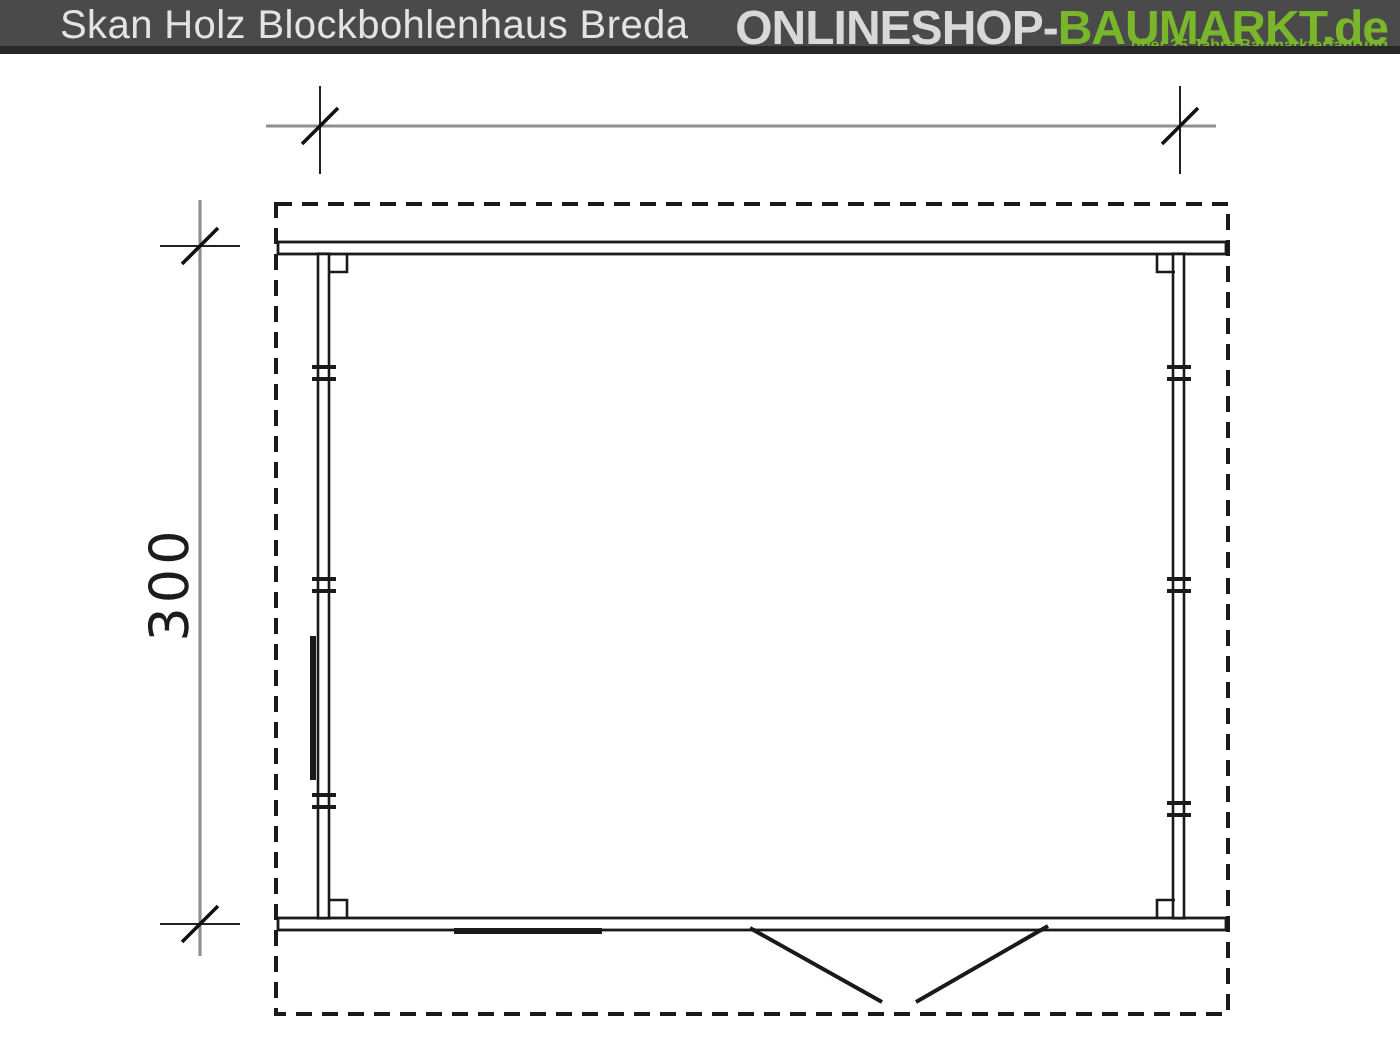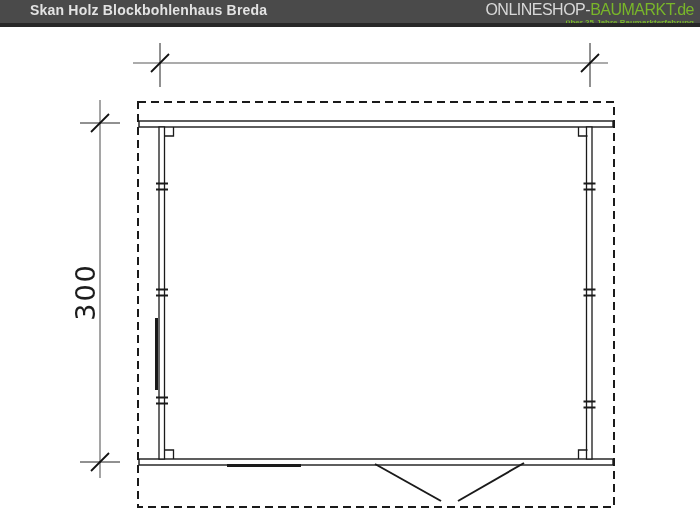--- a/index.html
+++ b/index.html
@@ -2,23 +2,23 @@
 <html><head>
 <meta charset="utf-8">
 <style>
   html,body{margin:0;padding:0;background:#ffffff;}
   #canvas{position:relative;width:700px;height:525px;background:#ffffff;overflow:hidden;
           font-family:"Liberation Sans",sans-serif;}
 
   
   .header{position:absolute;left:0;top:0;width:700px;height:27px;background:#4a4a4a;}
   .header-strip{position:absolute;left:0;right:0;bottom:0;height:4px;background:#282828;}
-  .header-title{position:absolute;left:30px;top:2px;font-size:14px;font-weight:bold;
+  .header-title{position:absolute;left:30px;top:2px;font-size:20px;font-weight:normal;
                 color:#e3e3e3;letter-spacing:0.2px;white-space:nowrap;}
-  .logo{position:absolute;right:6px;top:1px;font-size:16px;font-weight:normal;
+  .logo{position:absolute;right:6px;top:1px;font-size:24px;font-weight:bold;
         letter-spacing:-0.5px;white-space:nowrap;}
   .logo-gray{color:#d8d8d8;}
   .logo-green{color:#79b62a;}
   .logo-tagline{position:absolute;right:6px;bottom:0px;font-size:8px;font-weight:bold;
                 color:#79b62a;white-space:nowrap;}
 
   
   .plan-svg{position:absolute;left:0;top:0;width:700px;height:525px;}
   .dim-label{position:absolute;font-family:"DejaVu Sans",sans-serif;font-weight:400;
              color:#1c1c1c;font-size:27px;letter-spacing:2px;text-align:center;}

